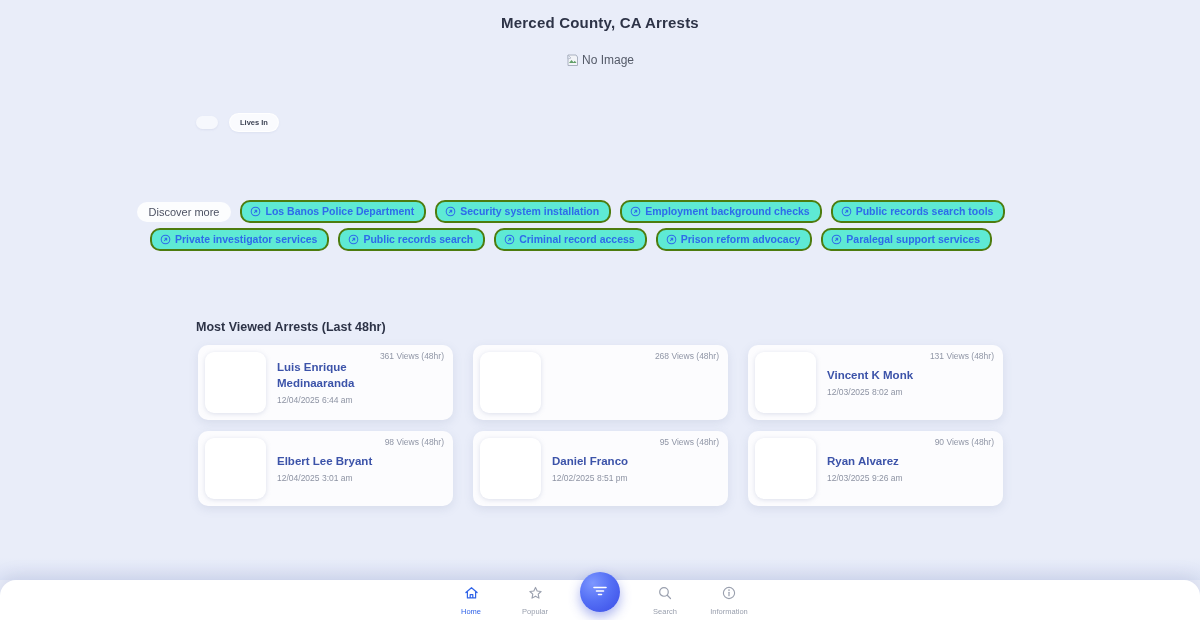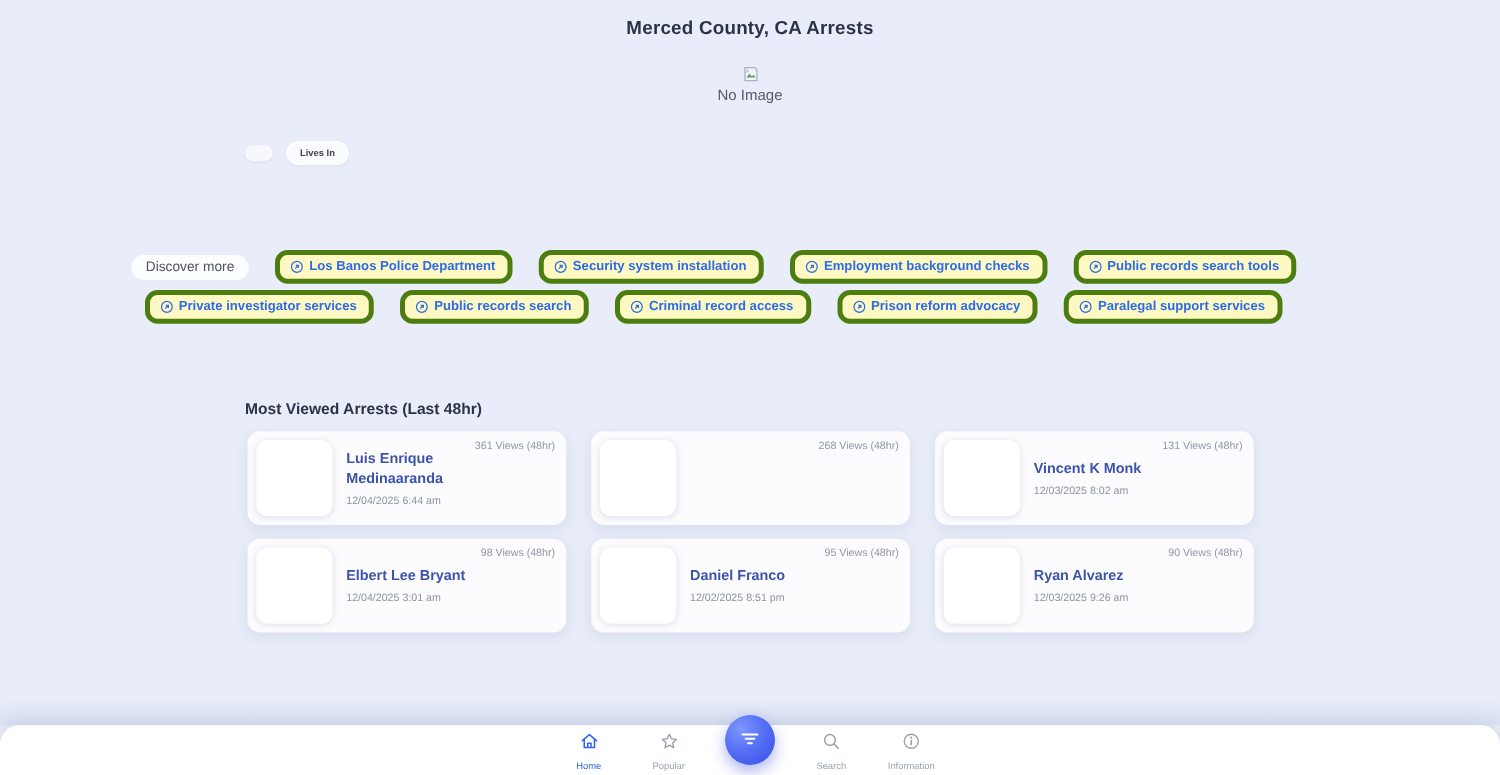--- a/index.html
+++ b/index.html
@@ -14,50 +14,50 @@
 
   
   .page-title {
     position:absolute; top:14px; left:0; width:100%;
     text-align:center; font-size:15px; font-weight:700; color:#2d3347;
     letter-spacing:.2px;
   }
   .noimg {
     position:absolute; top:53px; left:0; width:100%;
     display:flex; justify-content:center; align-items:center; gap:3px;
-    font-size:12px; color:#545a68;flex-direction:column;
+    font-size:12px; color:#545a68;
   }
   .noimg-icon { display:inline-flex; }
 
   
   .pills-row { position:absolute; top:113px; left:196px; display:flex; align-items:center; gap:11px; }
   .pill-empty {
     width:22px; height:13px; border-radius:8px;
     background:rgba(255,255,255,.6); box-shadow:0 1px 2px rgba(140,150,190,.15);
   }
   .pill {
     background:rgba(255,255,255,.78);
     border:1px solid rgba(255,255,255,.9);
     border-radius:10px;
     padding:4px 10px;
     font-size:7.5px; color:#3c4254; font-weight:600;
     box-shadow:0 1px 2px rgba(140,150,190,.12);
   }
 
   
   .discover { position:absolute; top:200px; left:0; right:58px; }
-  .chip-row { display:flex; justify-content:center; align-items:center; gap:21px; margin-bottom:5px; }
+  .chip-row { display:flex; justify-content:center; align-items:center; gap:9px; margin-bottom:5px; }
   .discover-label {
     background:rgba(255,255,255,.85);
     border-radius:10px; padding:4px 12px;
     font-size:11px; color:#4d5263;
   }
   .chip {
     display:inline-flex; align-items:center; gap:4px;
-    background:#fef9c3; border:4px solid #4d7c0f; border-radius:10px;
+    background:#5eead4; border:2px solid #4d7c0f; border-radius:10px;
     padding:3px 10px 4px 8px;
     font-size:10.5px; font-weight:600; color:#2e6bea;
     cursor:pointer; white-space:nowrap;
   }
   .chip-icon { display:inline-flex; color:#2e6bea; }
 
   
   .section-title {
     position:absolute; top:320px; left:196px;
     font-size:12.5px; font-weight:700; color:#2d3347;

